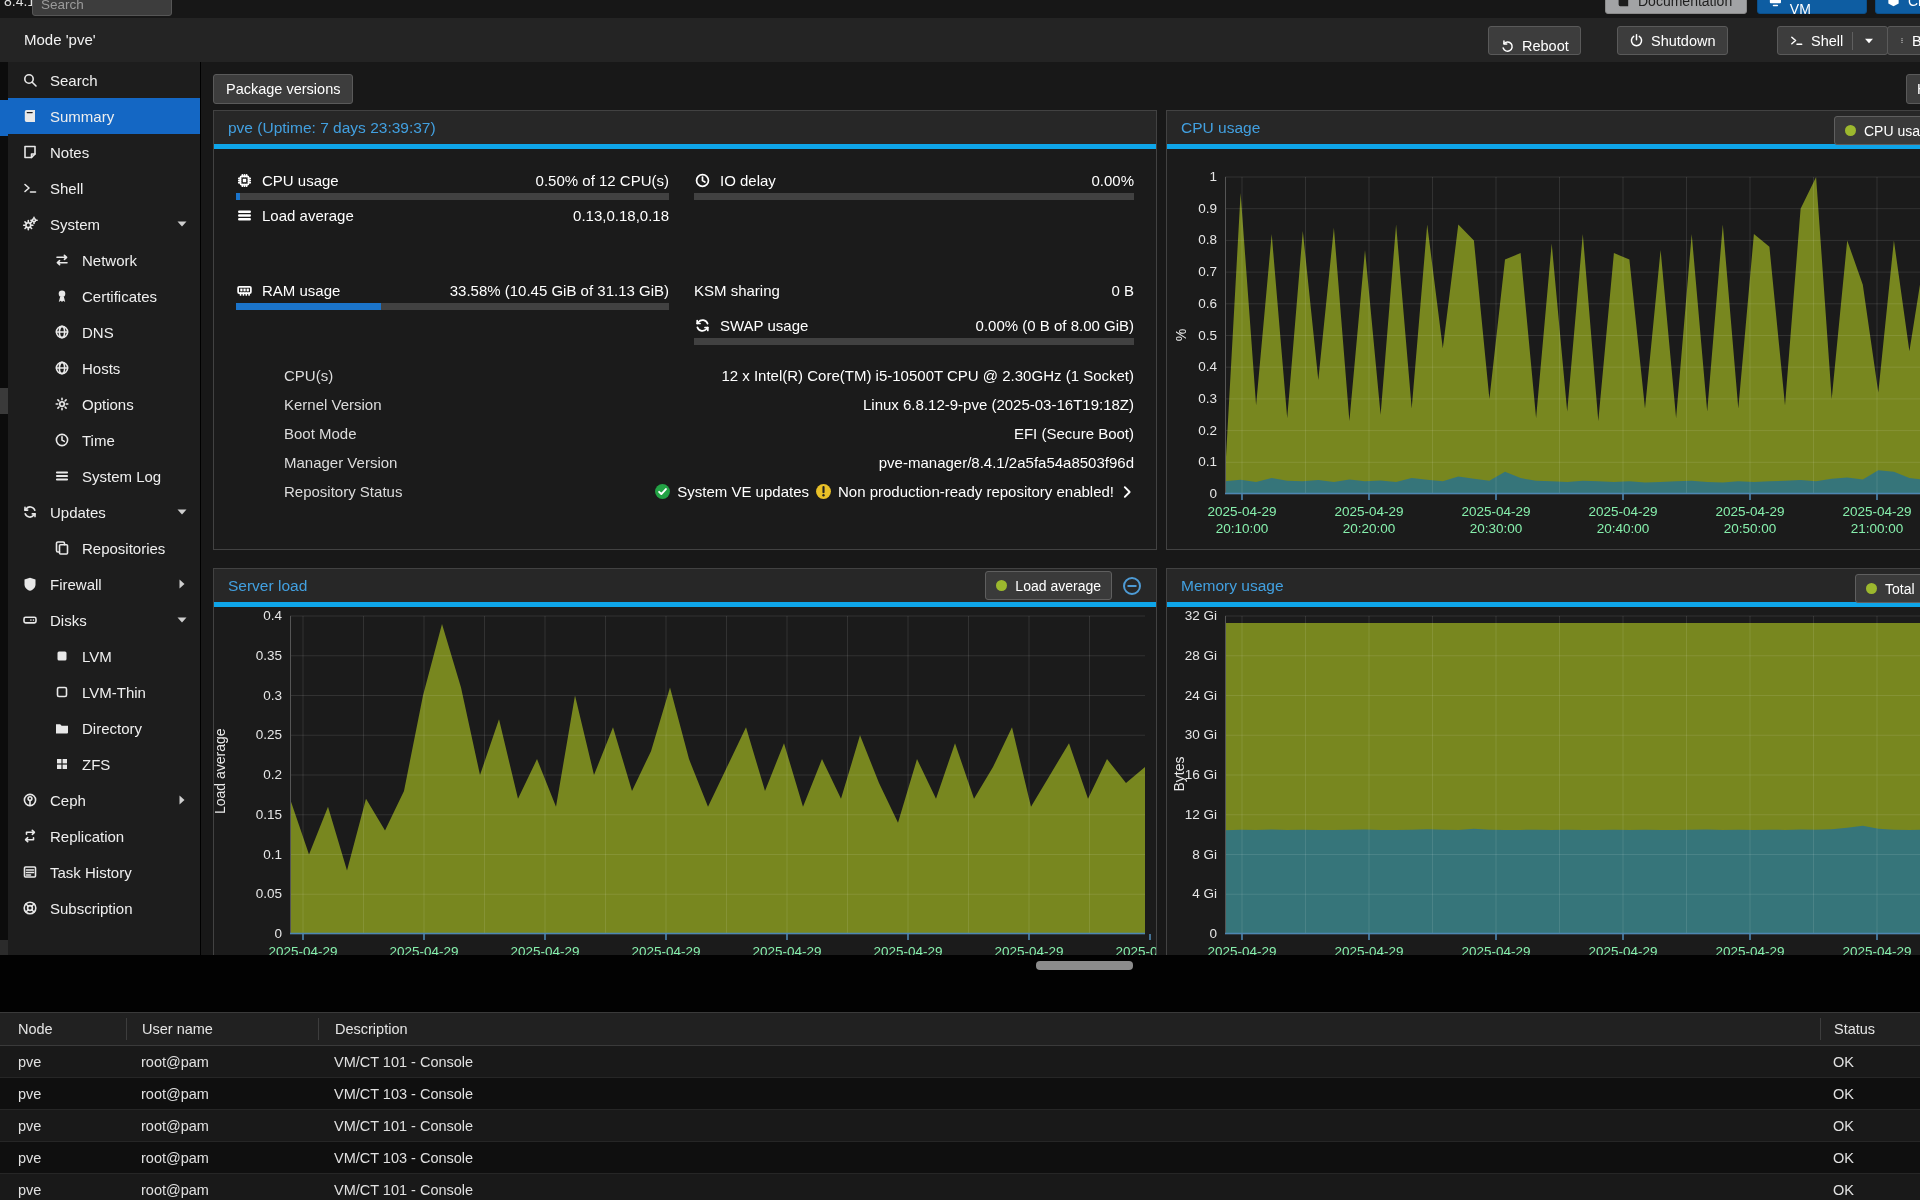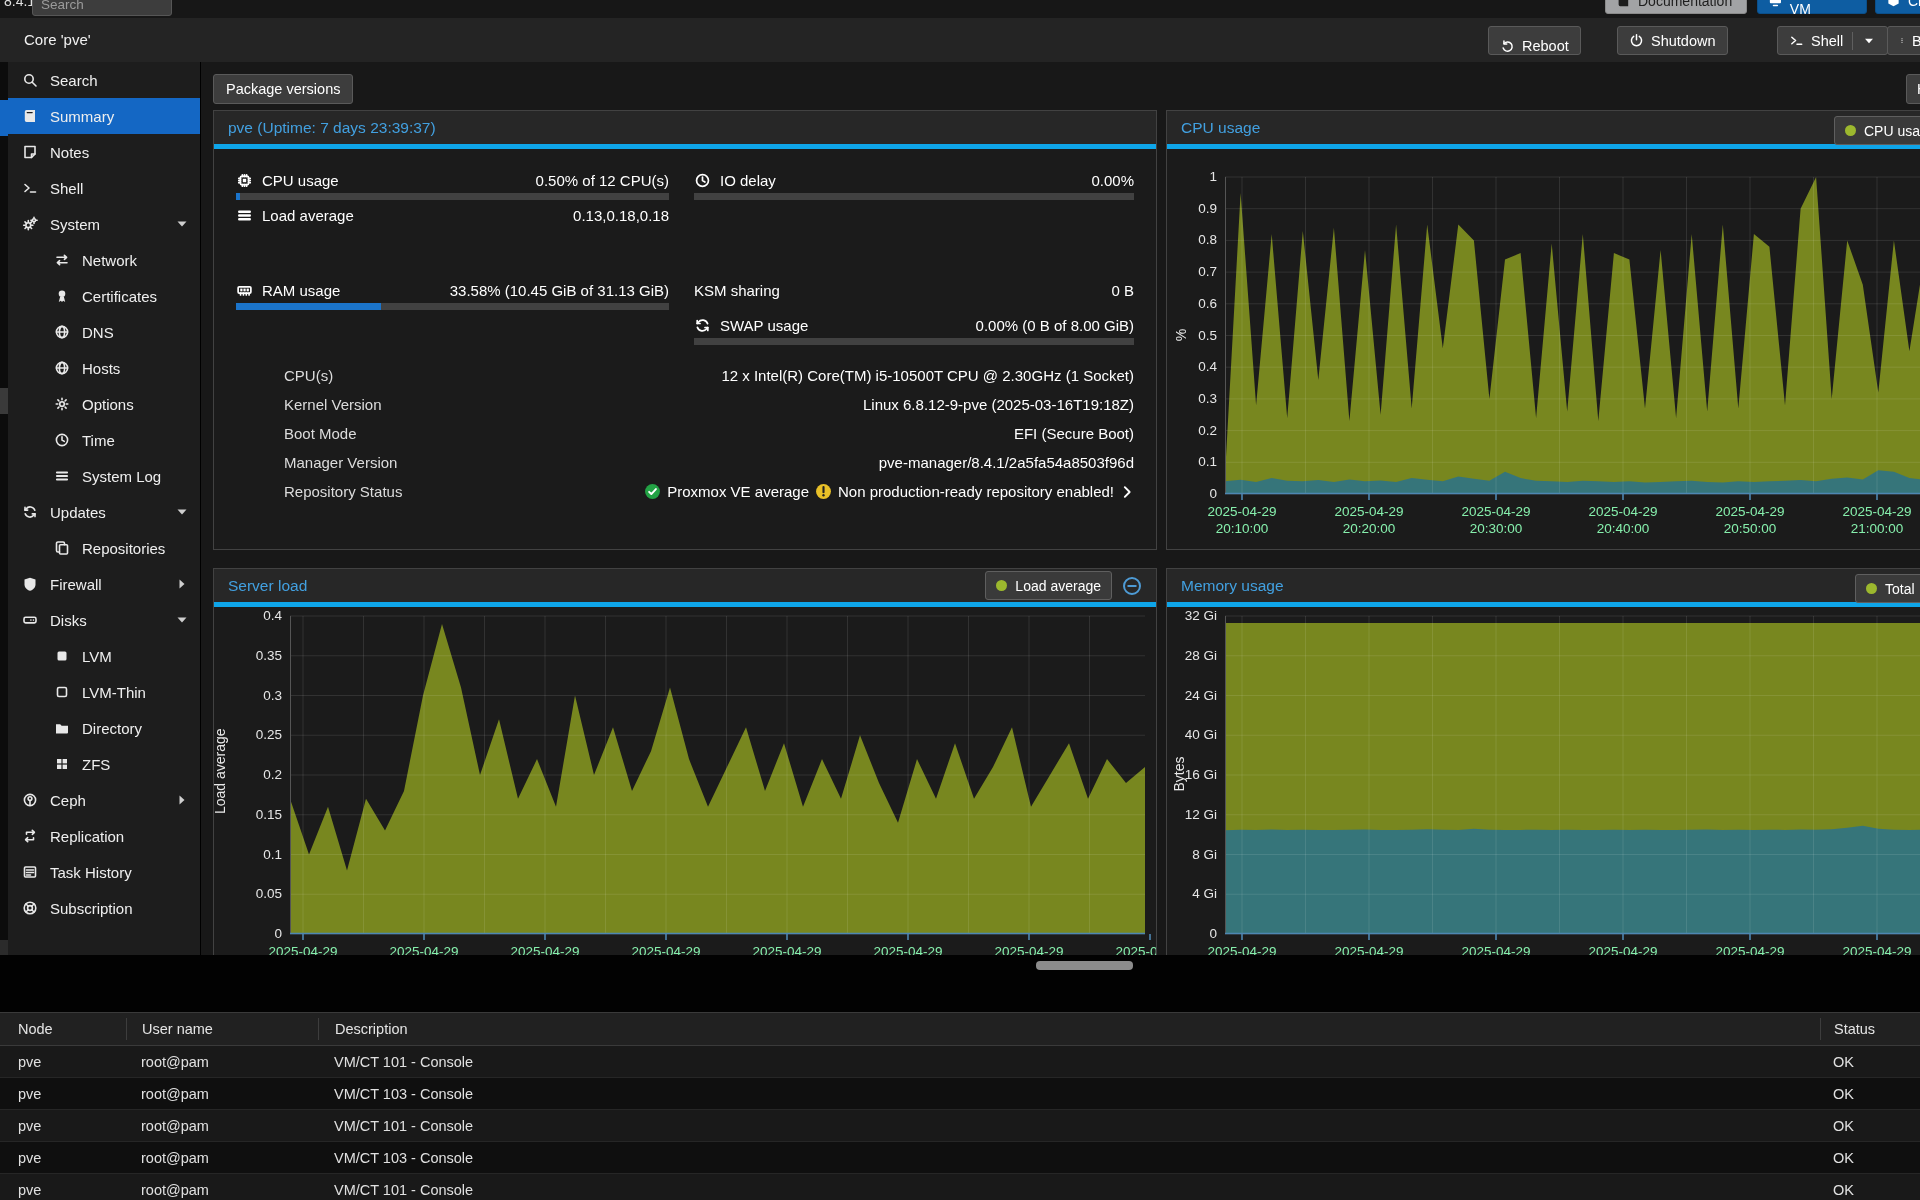--- a/index.html
+++ b/index.html
@@ -121,21 +121,21 @@
       <span class="gi" style="width:15px;height:15px;">
           <svg viewBox="0 0 16 16" width="100%" height="100%" fill="none" stroke="currentColor" stroke-width="1.6" stroke-linecap="round" stroke-linejoin="round">
             <path d="M8 1.8l5.5 3v6.4L8 14.2l-5.5-3V4.8z" fill="currentColor" stroke="none"></path>
           </svg>
         </span>
       <span>Create CT</span>
     </div>
   </div>
 
   <div class="nodebar">
-    <div class="nodetitle">Core 'pve'</div>
+    <div class="nodetitle">Mode 'pve'</div>
     <div class="nd-btn" style="left:1488px;align-items:flex-end;">
       <span class="gi" style="width:15px;height:15px;">
           <svg viewBox="0 0 16 16" width="100%" height="100%" fill="none" stroke="currentColor" stroke-width="1.6" stroke-linecap="round" stroke-linejoin="round">
             <path d="M3.4 9.6A4.9 4.9 0 1 0 4.5 4.7"></path>
             <path d="M4.2 2.2v3h3"></path>
           </svg>
         </span>
       <span>Reboot</span>
     </div>
     <div class="nd-btn" style="left:1617px;">
@@ -561,21 +561,21 @@
           </div>
           <div class="irow">
             <span class="il">Repository Status</span>
             <span class="iv">
               <span class="st-ico">
                 <svg viewBox="0 0 16 16" width="100%" height="100%" fill="none" stroke="currentColor" stroke-width="1.6" stroke-linecap="round" stroke-linejoin="round">
                   <circle cx="8" cy="8" r="7" fill="#23a245" stroke="none"></circle>
                   <path d="M4.8 8.3l2.1 2.1 4.3-4.7" stroke="#fff" stroke-width="1.8"></path>
                 </svg>
               </span>
-              <span>Proxmox VE average</span>
+              <span>System VE updates</span>
               <span class="st-ico">
                 <svg viewBox="0 0 16 16" width="100%" height="100%" fill="none" stroke="currentColor" stroke-width="1.6" stroke-linecap="round" stroke-linejoin="round">
                   <circle cx="8" cy="8" r="7" fill="#e8c028" stroke="none"></circle>
                   <path d="M8 3.8v4.8" stroke="#222" stroke-width="2"></path>
                   <circle cx="8" cy="11.5" r="1.1" fill="#222" stroke="none"></circle>
                 </svg>
               </span>
               <span>Non production-ready repository enabled!</span>
               <span class="chev">
                 <svg viewBox="0 0 16 16" width="100%" height="100%" fill="none" stroke="currentColor" stroke-width="1.6" stroke-linecap="round" stroke-linejoin="round">
@@ -766,21 +766,21 @@
           <span class="panel-title">Memory usage</span>
         </div>
         <div class="lgd lgd-abs" style="left: 688px; top: 5px;">
           <span class="dot" style="background: rgb(156, 184, 46);"></span>
           <span>Total</span>
         </div>
         <div class="ylab" style="left: -28px; top: 197px; width: 80px; text-align: center;">Bytes</div>
         <div class="ytick" style="left: 6px; width: 44px; top: 39px;">32 Gi</div>
         <div class="ytick" style="left: 6px; width: 44px; top: 78.75px;">28 Gi</div>
         <div class="ytick" style="left: 6px; width: 44px; top: 118.5px;">24 Gi</div>
-        <div class="ytick" style="left: 6px; width: 44px; top: 158.25px;">40 Gi</div>
+        <div class="ytick" style="left: 6px; width: 44px; top: 158.25px;">30 Gi</div>
         <div class="ytick" style="left: 6px; width: 44px; top: 198px;">16 Gi</div>
         <div class="ytick" style="left: 6px; width: 44px; top: 237.75px;">12 Gi</div>
         <div class="ytick" style="left: 6px; width: 44px; top: 277.5px;">8 Gi</div>
         <div class="ytick" style="left: 6px; width: 44px; top: 317.25px;">4 Gi</div>
         <div class="ytick" style="left: 6px; width: 44px; top: 357px;">0</div>
         <svg width="700" height="326" style="position:absolute;left:58px;top:47px;overflow:visible;background:#1b1b1b;">
           <polygon points="0.0,7.0 15.6,7.0 31.1,7.0 46.7,7.0 62.2,7.0 77.8,7.0 93.3,7.0 108.9,7.0 124.4,7.0 140.0,7.0 155.6,7.0 171.1,7.0 186.7,7.0 202.2,7.0 217.8,7.0 233.3,7.0 248.9,7.0 264.4,7.0 280.0,7.0 295.6,7.0 311.1,7.0 326.7,7.0 342.2,7.0 357.8,7.0 373.3,7.0 388.9,7.0 404.4,7.0 420.0,7.0 435.6,7.0 451.1,7.0 466.7,7.0 482.2,7.0 497.8,7.0 513.3,7.0 528.9,7.0 544.4,7.0 560.0,7.0 575.6,7.0 591.1,7.0 606.7,7.0 622.2,7.0 637.8,7.0 653.3,7.0 668.9,7.0 684.4,7.0 700.0,7.0 700,318 0,318" fill="#7c8b1f" fill-opacity="0.96"></polygon>
           <polygon points="0.0,214.2 15.6,213.7 31.1,213.9 46.7,213.5 62.2,214.1 77.8,213.7 93.3,213.9 108.9,214.0 124.4,213.7 140.0,213.5 155.6,213.9 171.1,214.1 186.7,213.7 202.2,213.2 217.8,213.7 233.3,213.9 248.9,212.7 264.4,213.7 280.0,214.1 295.6,213.9 311.1,213.7 326.7,214.0 342.2,213.7 357.8,213.9 373.3,214.1 388.9,213.7 404.4,213.9 420.0,213.7 435.6,214.1 451.1,213.9 466.7,213.7 482.2,213.5 497.8,213.9 513.3,213.7 528.9,214.1 544.4,213.7 560.0,213.9 575.6,213.5 591.1,213.7 606.7,213.2 622.2,211.7 637.8,209.7 653.3,212.7 668.9,213.7 684.4,213.9 700.0,213.7 700,318 0,318" fill="#33757e" fill-opacity="0.96"></polygon>
           <line x1="0" y1="0" x2="700" y2="0" stroke="rgba(255,255,255,0.10)" stroke-width="1"></line>
           <line x1="0" y1="39.75" x2="700" y2="39.75" stroke="rgba(255,255,255,0.10)" stroke-width="1"></line>

